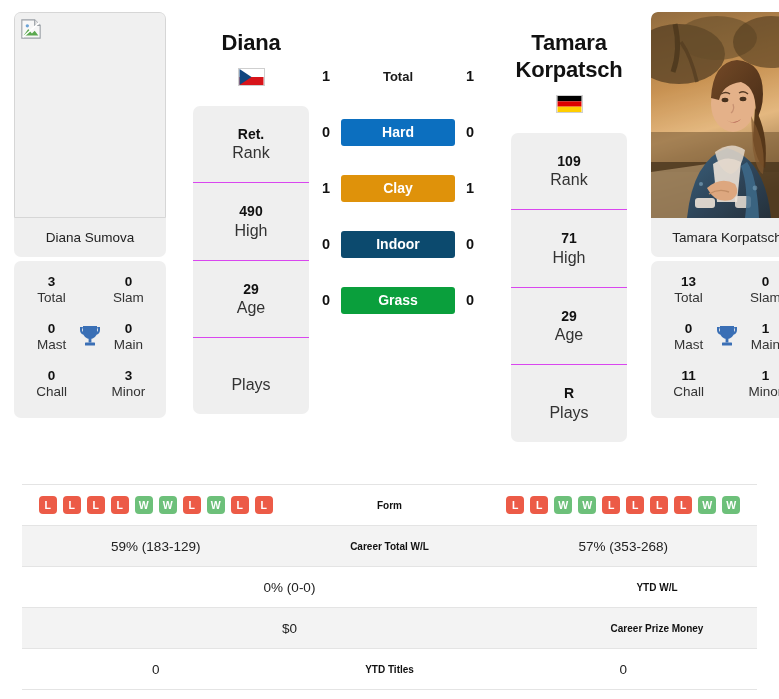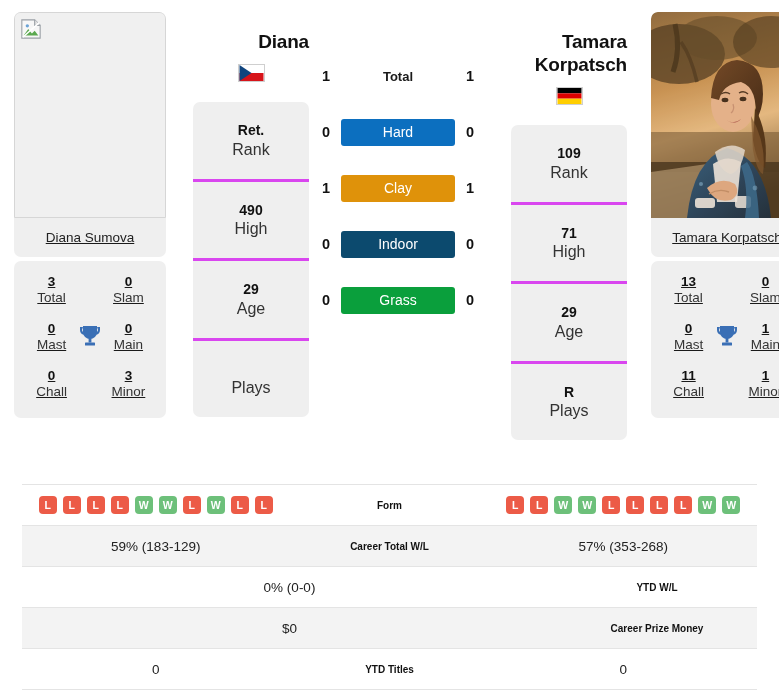--- a/index.html
+++ b/index.html
@@ -16,21 +16,21 @@
 
   
   .compare {
     display: flex;
     align-items: flex-start;
     padding: 12px 14px 0 14px;
     height: 470px;
   }
 
   
-  .photo-col { width: 152px; flex: 0 0 152px; text-decoration: underline; }
+  .photo-col { width: 152px; flex: 0 0 152px; }
   .photo-col.right { margin-left: auto; }
 
   .photo-card {
     background: #efefef;
     border-radius: 7px;
     overflow: hidden;
     padding-bottom: 2px;
   }
   .photo-frame {
     width: 152px;
@@ -79,36 +79,35 @@
   .tc-lab { font-size: 13.5px; color: #333; display: block; }
   .trophy-mid { width: 34px; display: flex; justify-content: center; align-items: center; }
   .info-card {
     background: #efefef;
     border-radius: 7px;
     overflow: hidden;
   }
   .info-cell {
     text-align: center;
     padding: 20px 4px 19px 4px;
-    border-bottom: 3px solid #d946ef;
+    border-bottom: 1px solid #d946ef;
     line-height: 1.25;
   }
   .info-cell:last-child { border-bottom: none; }
   .ic-val { display: block; font-size: 14px; font-weight: bold; color: #111; min-height: 17px; }
   .ic-lab { display: block; font-size: 16px; color: #333; }
 
   
   .name-block { width: 116px; text-align: center; }
   .name-block .pname {
-    font-size: 19px;
+    font-size: 22px;
     font-weight: bold;
     line-height: 1.22;
     color: #111;
     letter-spacing: -0.2px;
-    text-align: right;
   }
   .flag {
     width: 27px; height: 18px;
     margin: 11px auto 0 auto;
     display: block;
     border: 1px solid #cfcfcf;
   }
 
   .col-name-info { display: flex; flex-direction: column; width: 116px; flex: 0 0 116px; }
   .col-name-info.left { margin-left: 27px; }
@@ -140,21 +139,21 @@
   }
   .surf-pill {
     width: 114px;
     height: 27px;
     border-radius: 3px;
     display: flex;
     align-items: center;
     justify-content: center;
     color: #ffffff;
     font-size: 14px;
-    font-weight: normal;
+    font-weight: bold;
   }
   .surf-label-plain {
     width: 94px;
     text-align: center;
     font-size: 13px;
     font-weight: bold;
     color: #1a1a1a;
   }
 
   

